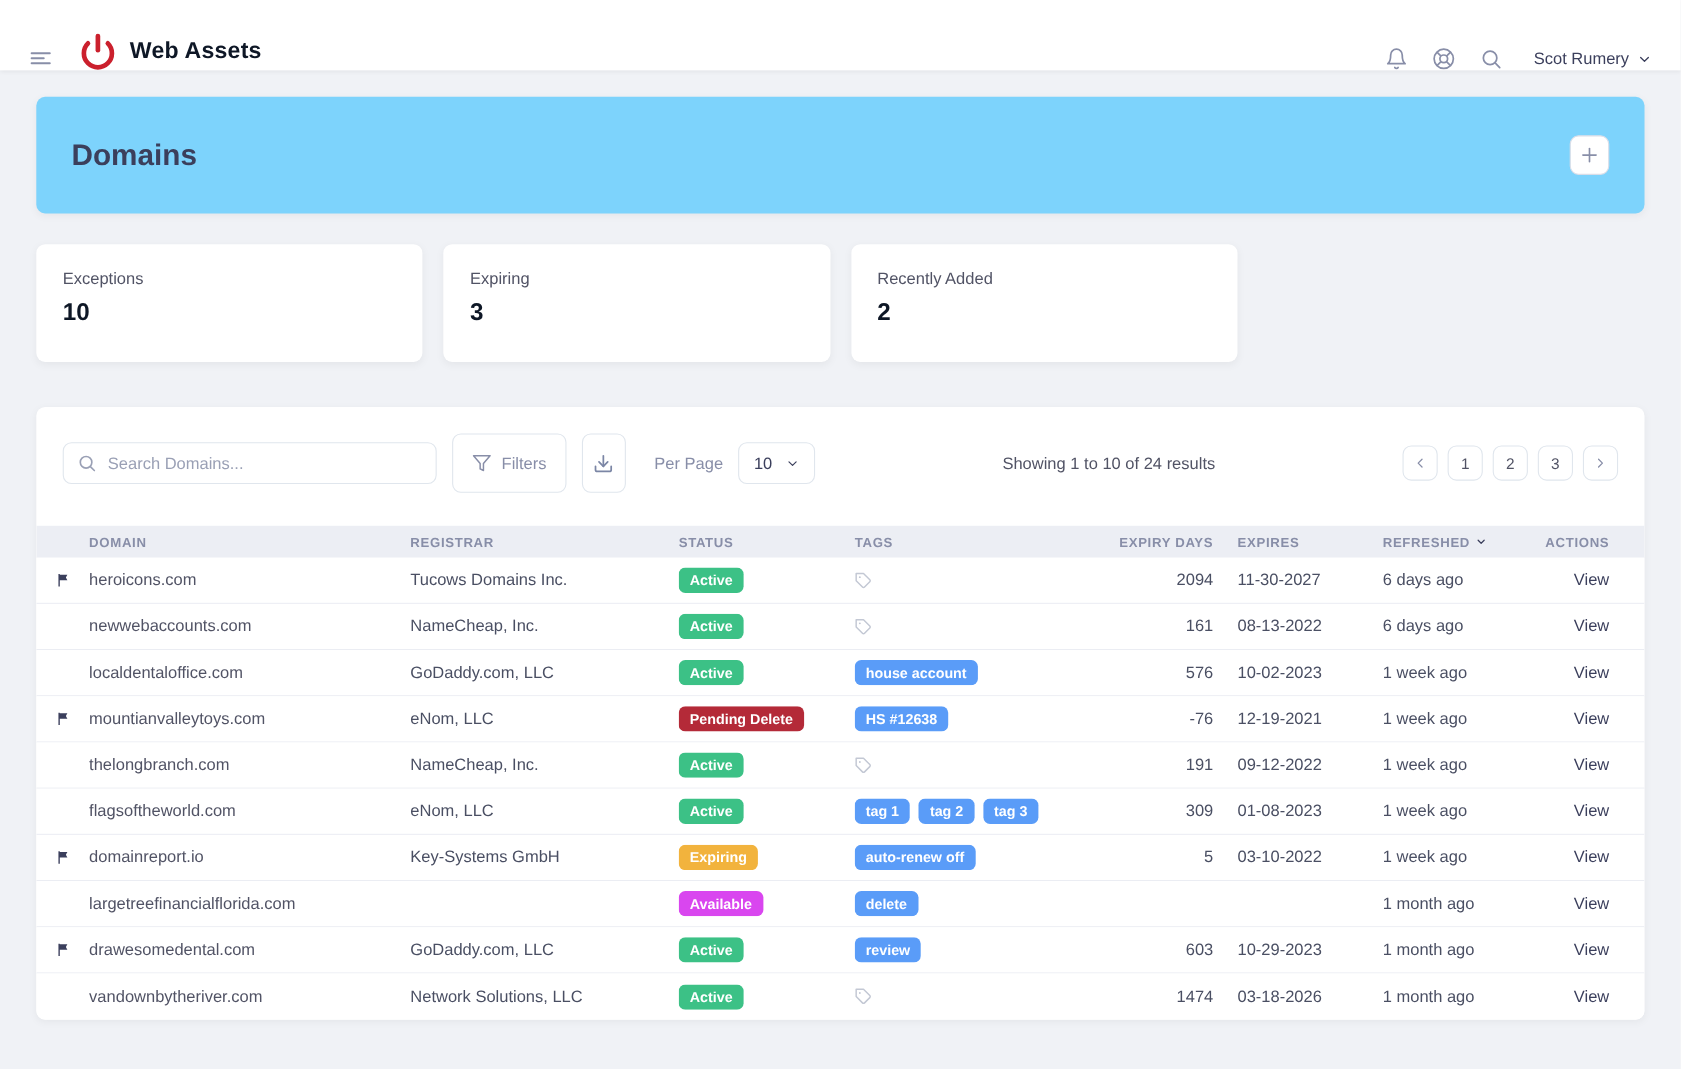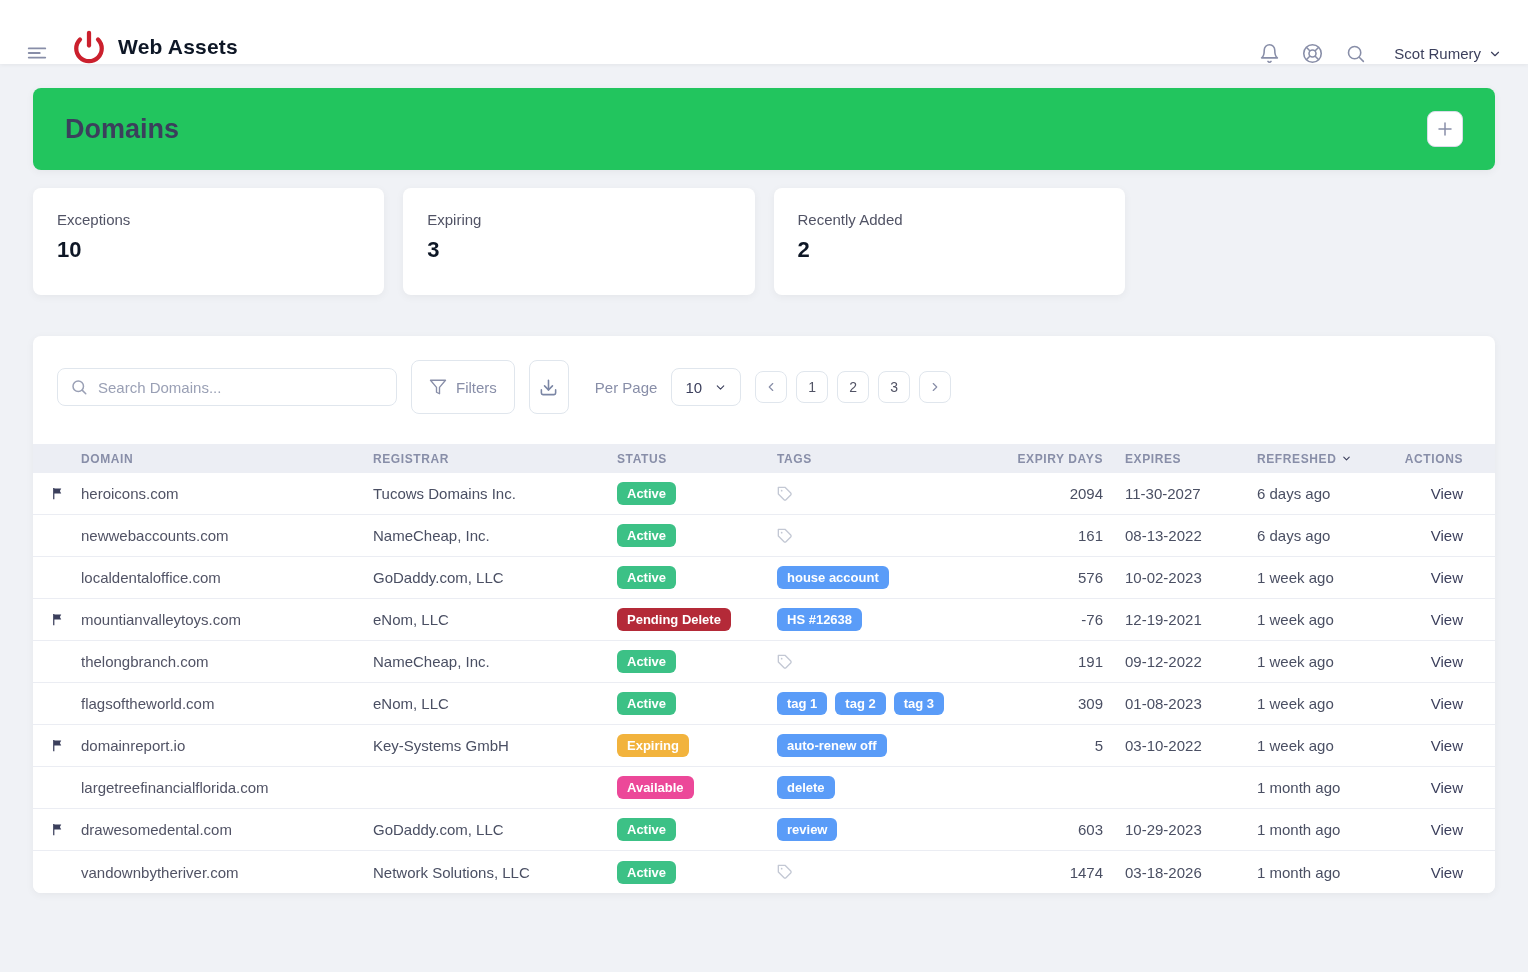--- a/index.html
+++ b/index.html
@@ -20,32 +20,32 @@
   .menu-btn { cursor:pointer; margin-right:24px; }
   .brand { display:flex; align-items:center; gap:12px; }
   .brand-name { font-size:21px; font-weight:bold; color:#0e1726; letter-spacing:.2px; }
   .topbar-right { margin-left:auto; display:flex; align-items:center; gap:22px; }
   .topbar-icon { cursor:pointer; }
   .user-menu { display:flex; align-items:center; gap:7px; cursor:pointer; margin-left:6px; }
   .user-name { font-size:15px; color:#3b3f5c; }
 
   
   .page-card {
-    margin:24px 33px 0; background:#22c55e; border-radius:8px;
+    margin:24px 33px 0; background:#7dd3fc; border-radius:8px;
     padding:26px 32px; display:flex; align-items:center; justify-content:space-between;
-    box-shadow:0 2px 8px rgba(0,0,0,.05); height:82px;
+    box-shadow:0 2px 8px rgba(0,0,0,.05); height:106px;
   }
   .page-title { font-size:27px; font-weight:bold; color:#3b3f5c; }
   .add-btn {
     width:36px; height:36px; border:1px solid #d9dde8; border-radius:8px;
     background:#fff; display:flex; align-items:center; justify-content:center; cursor:pointer;
   }
 
   
-  .stats { display:grid; grid-template-columns:repeat(4,1fr); gap:19px; margin:18px 33px 0; }
+  .stats { display:grid; grid-template-columns:repeat(4,1fr); gap:19px; margin:28px 33px 0; }
   .stat-card {
     background:#fff; border-radius:8px; padding:23px 24px; height:107px;
     box-shadow:0 2px 8px rgba(0,0,0,.05);
   }
   .stat-label { font-size:15px; color:#515365; }
   .stat-value { font-size:22px; font-weight:bold; color:#0e1726; margin-top:9px; }
 
   
   .table-card {
     margin:41px 33px 0; background:#fff; border-radius:8px;
@@ -101,21 +101,21 @@
   .td-action { text-align:right; padding-right:32px; }
   .view-link { color:#3b3f5c; text-decoration:none; cursor:pointer; font-size:15px; }
 
   .badge {
     display:inline-block; padding:5px 10px; border-radius:6px;
     color:#fff; font-size:13px; font-weight:bold; line-height:1;
   }
   .badge--green  { background:#3cc186; }
   .badge--red    { background:#b42a38; }
   .badge--amber  { background:#f2b33d; }
-  .badge--dkgreen{ background:#ec4899; }
+  .badge--dkgreen{ background:#d946ef; }
   .tag-badge {
     display:inline-block; padding:5px 10px; border-radius:6px;
     background:#5a9cf8; color:#fff; font-size:13px; font-weight:bold; line-height:1;text-align:center;
   }
 </style>
 </head>
 <body>
 
 <header class="topbar">
   <span class="icon menu-btn">
@@ -226,20 +226,21 @@
     </button>
     <span class="per-page-label">Per Page</span>
     <div class="select">
       <span>10</span>
       <span class="icon">
         <svg width="13" height="13" viewBox="0 0 24 24" fill="none" stroke="#3b3f5c" stroke-width="2" stroke-linecap="round" stroke-linejoin="round">
             <polyline points="6 9 12 15 18 9"></polyline>
           </svg>
       </span>
     </div>
+    <div class="showing">Showing 1 to 10 of 24 results</div>
     <div class="pagination">
       <button class="page-btn">
         <svg width="14" height="14" viewBox="0 0 24 24" fill="none" stroke="#888ea8" stroke-width="2" stroke-linecap="round" stroke-linejoin="round">
             <polyline points="15 18 9 12 15 6"></polyline>
           </svg>
       </button>
       <button class="page-btn">1</button>
       <button class="page-btn">2</button>
       <button class="page-btn">3</button>
       <button class="page-btn">

